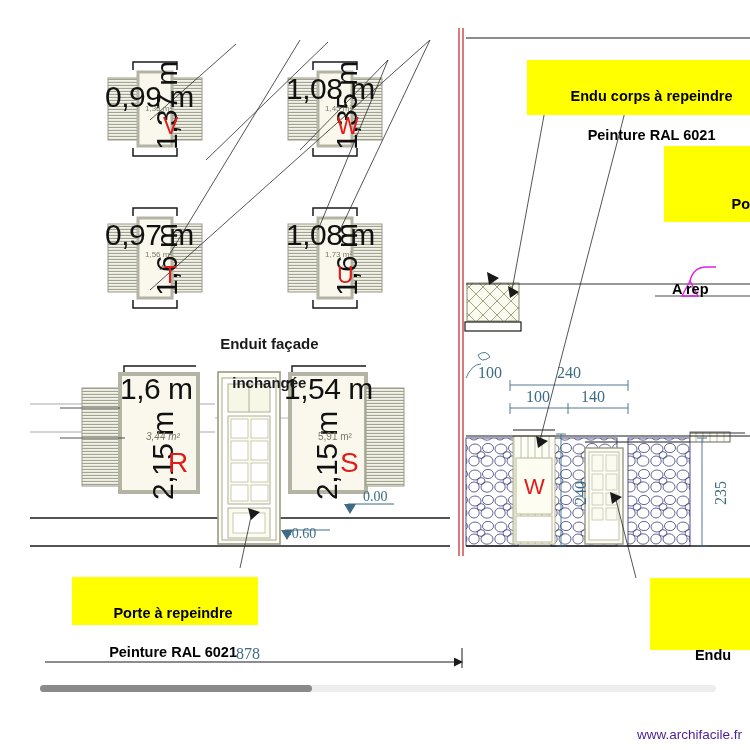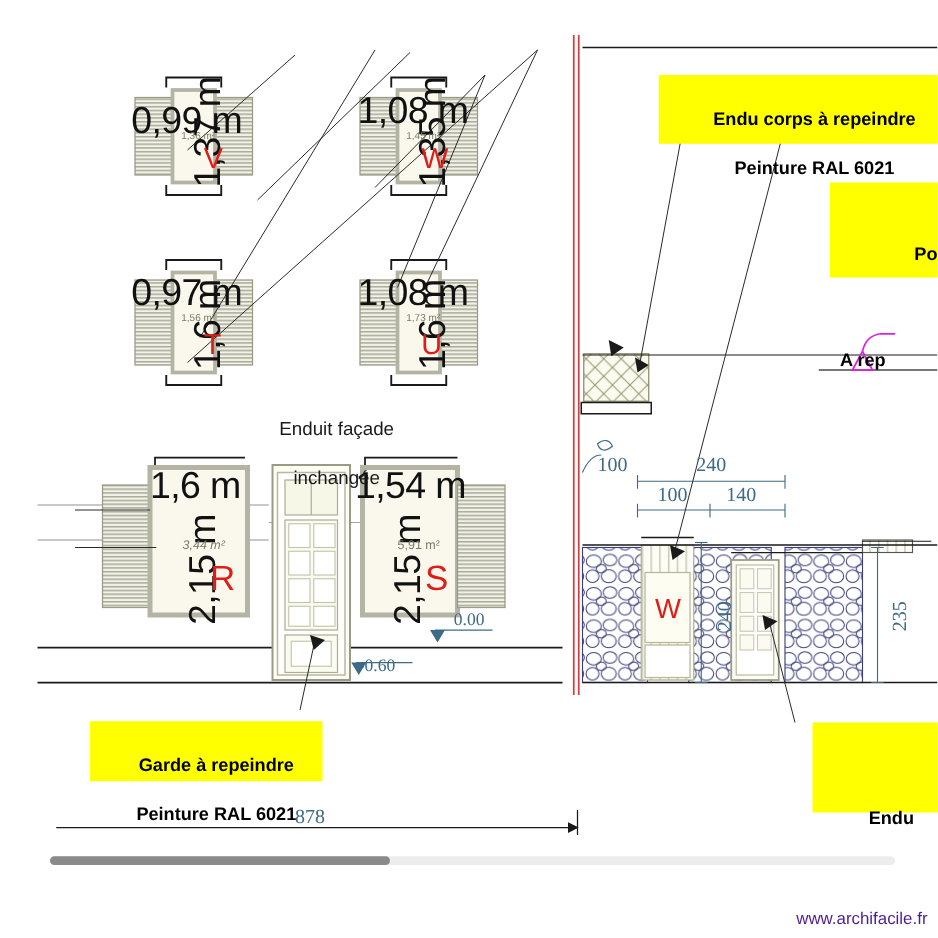--- a/index.html
+++ b/index.html
@@ -51,21 +51,21 @@
     padding:7px 8px;
     box-sizing:border-box;
     white-space:pre;
     font-family:"Liberation Sans", sans-serif;
   }
 
   
   .facadenote{
     position:absolute;
     color:#1a1a1a;
-    font-weight:normal;
+    font-weight:bold;
     font-size:15px;
     line-height:1.3;
     text-align:center;
     white-space:pre;
     font-family:"Liberation Sans", sans-serif;
   }
 
   
   .cadnum{
     position:absolute;
@@ -353,21 +353,21 @@
     <span>Endu corps à repeindre</span><br>
     <span>Peinture RAL 6021</span>
   </div>
 
   <div class="note" style="left:664px;top:146px;width:96px;height:76px;text-align:center;padding-top:10px;">
     <span style="display:block;text-align:right;padding-right:2px;">Po</span>
     <span style="display:block;text-align:left;padding-top:26px;">A rep</span>
   </div>
 
   <div class="note" style="left:72px;top:577px;width:186px;height:48px;">
-    <span>Garde à repeindre</span><br>
+    <span>Porte à repeindre</span><br>
     <span>Peinture RAL 6021</span>
   </div>
 
   <div class="note" style="left:650px;top:578px;width:110px;height:72px;padding-top:48px;">
     <span>Endu</span>
   </div>
 
   <div class="cadnum big" style="left:478px;top:364px;">100</div>
   <div class="cadnum big" style="left:557px;top:364px;">240</div>
   <div class="cadnum big" style="left:526px;top:388px;">100</div>

